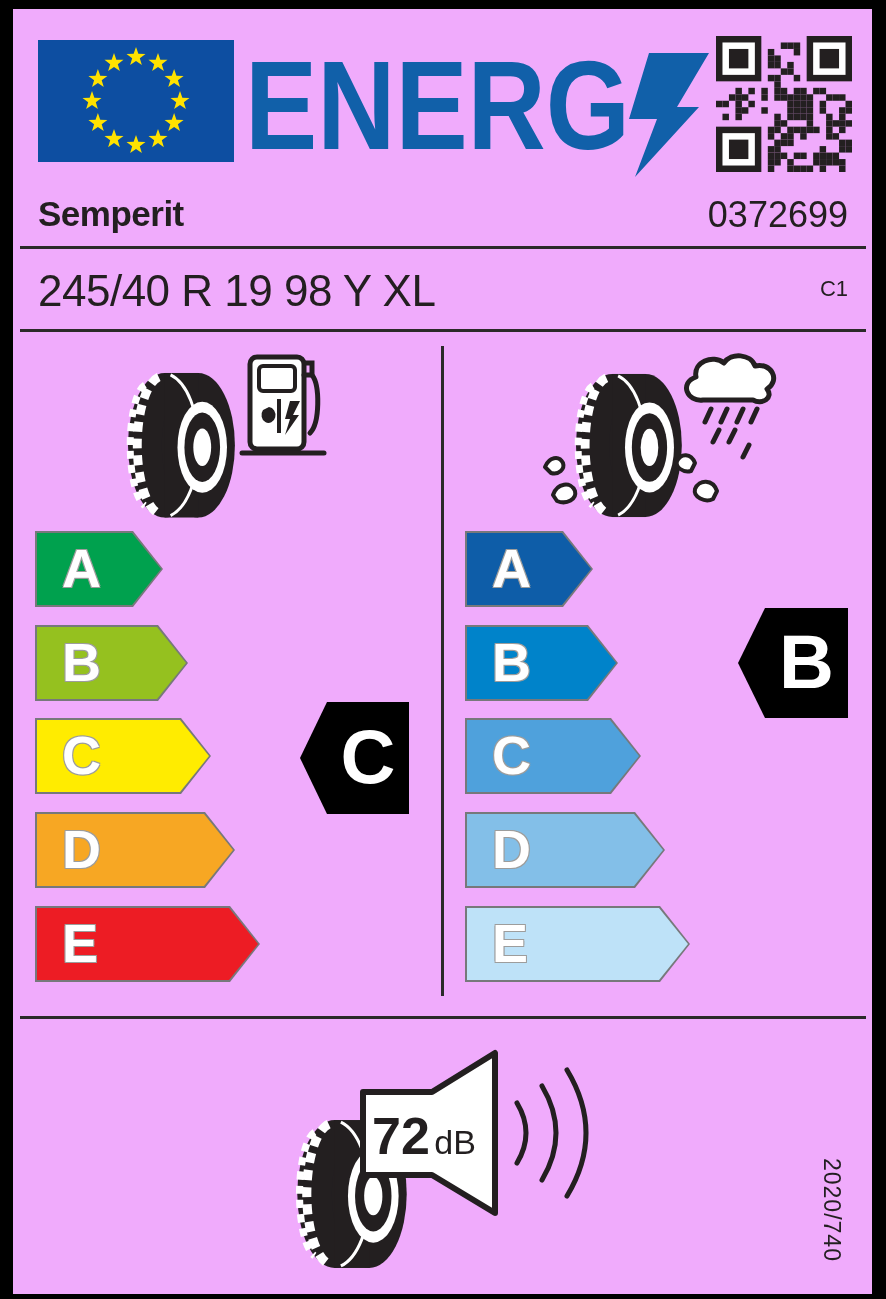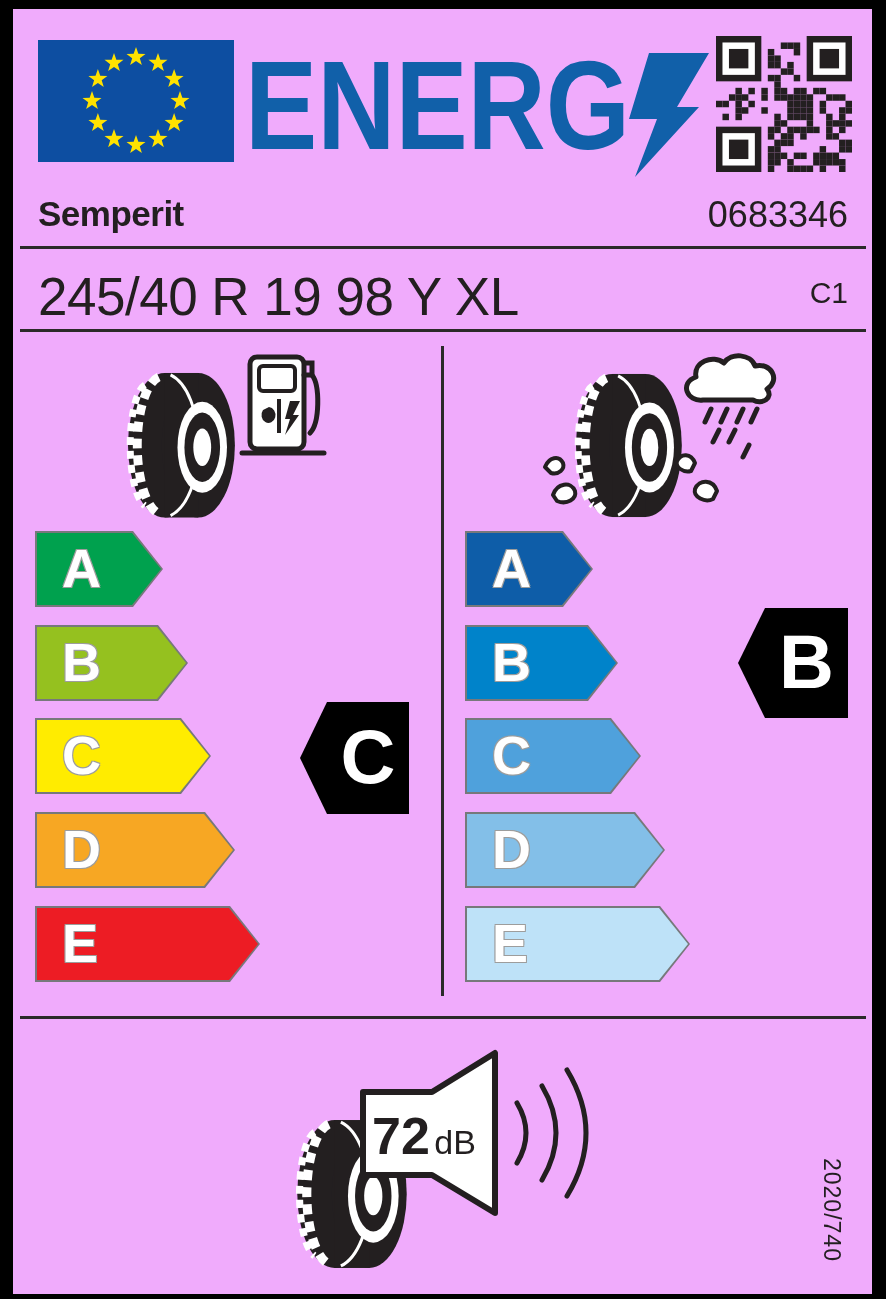--- a/index.html
+++ b/index.html
@@ -17,22 +17,22 @@
 
   
   .eu-flag{position:absolute;left:38px;top:40px;width:196px;height:122px;}
   .energ-logo{position:absolute;left:245px;top:45px;width:480px;height:142px;}
   .qr{position:absolute;left:716px;top:36px;width:136px;height:136px;}
 
   .brand-row{position:absolute;left:38px;right:38px;top:194px;height:44px;}
   .brand{position:absolute;left:0;top:0;font-size:35px;font-weight:bold;letter-spacing:-.5px;}
   .artnum{position:absolute;right:0;top:0;font-size:36px;}
   .size-row{position:absolute;left:38px;right:38px;top:266px;height:50px;}
-  .tyresize{position:absolute;left:0;top:0;font-size:53px;letter-spacing:-.5px;}
-  .tyreclass{position:absolute;right:0;top:10px;font-size:30px;}
+  .tyresize{position:absolute;left:0;top:0;font-size:44px;letter-spacing:-.5px;}
+  .tyreclass{position:absolute;right:0;top:10px;font-size:22px;}
 
   .hrule{position:absolute;left:20px;width:846px;height:3px;background:#2b2a29;}
   .rule1{top:246px;} .rule2{top:329px;} .rule3{top:1016px;}
   .vdivider{position:absolute;left:441px;top:346px;width:3px;height:650px;background:#2b2a29;}
 
   .icon-svg{position:absolute;}
   .fuel-icon{left:122px;top:345px;width:205px;height:180px;}
   .wet-icon{left:535px;top:345px;width:250px;height:180px;}
 
   
@@ -244,21 +244,21 @@
       <rect x="84" y="0" width="42" height="42" fill="#231F20"></rect>
       <rect x="90" y="6" width="30" height="30" fill="#fff"></rect>
       <rect x="96" y="12" width="18" height="18" fill="#231F20"></rect>
       <rect x="0" y="84" width="42" height="42" fill="#231F20"></rect>
       <rect x="6" y="90" width="30" height="30" fill="#fff"></rect>
       <rect x="12" y="96" width="18" height="18" fill="#231F20"></rect>
     </svg>
 
   <div class="brand-row">
     <div class="brand">Semperit</div>
-    <div class="artnum">0683346</div>
+    <div class="artnum">0372699</div>
   </div>
   <div class="hrule rule1"></div>
 
   <div class="size-row">
     <div class="tyresize">245/40 R 19 98 Y XL</div>
     <div class="tyreclass">C1</div>
   </div>
   <div class="hrule rule2"></div>
 
   <div class="vdivider"></div>

